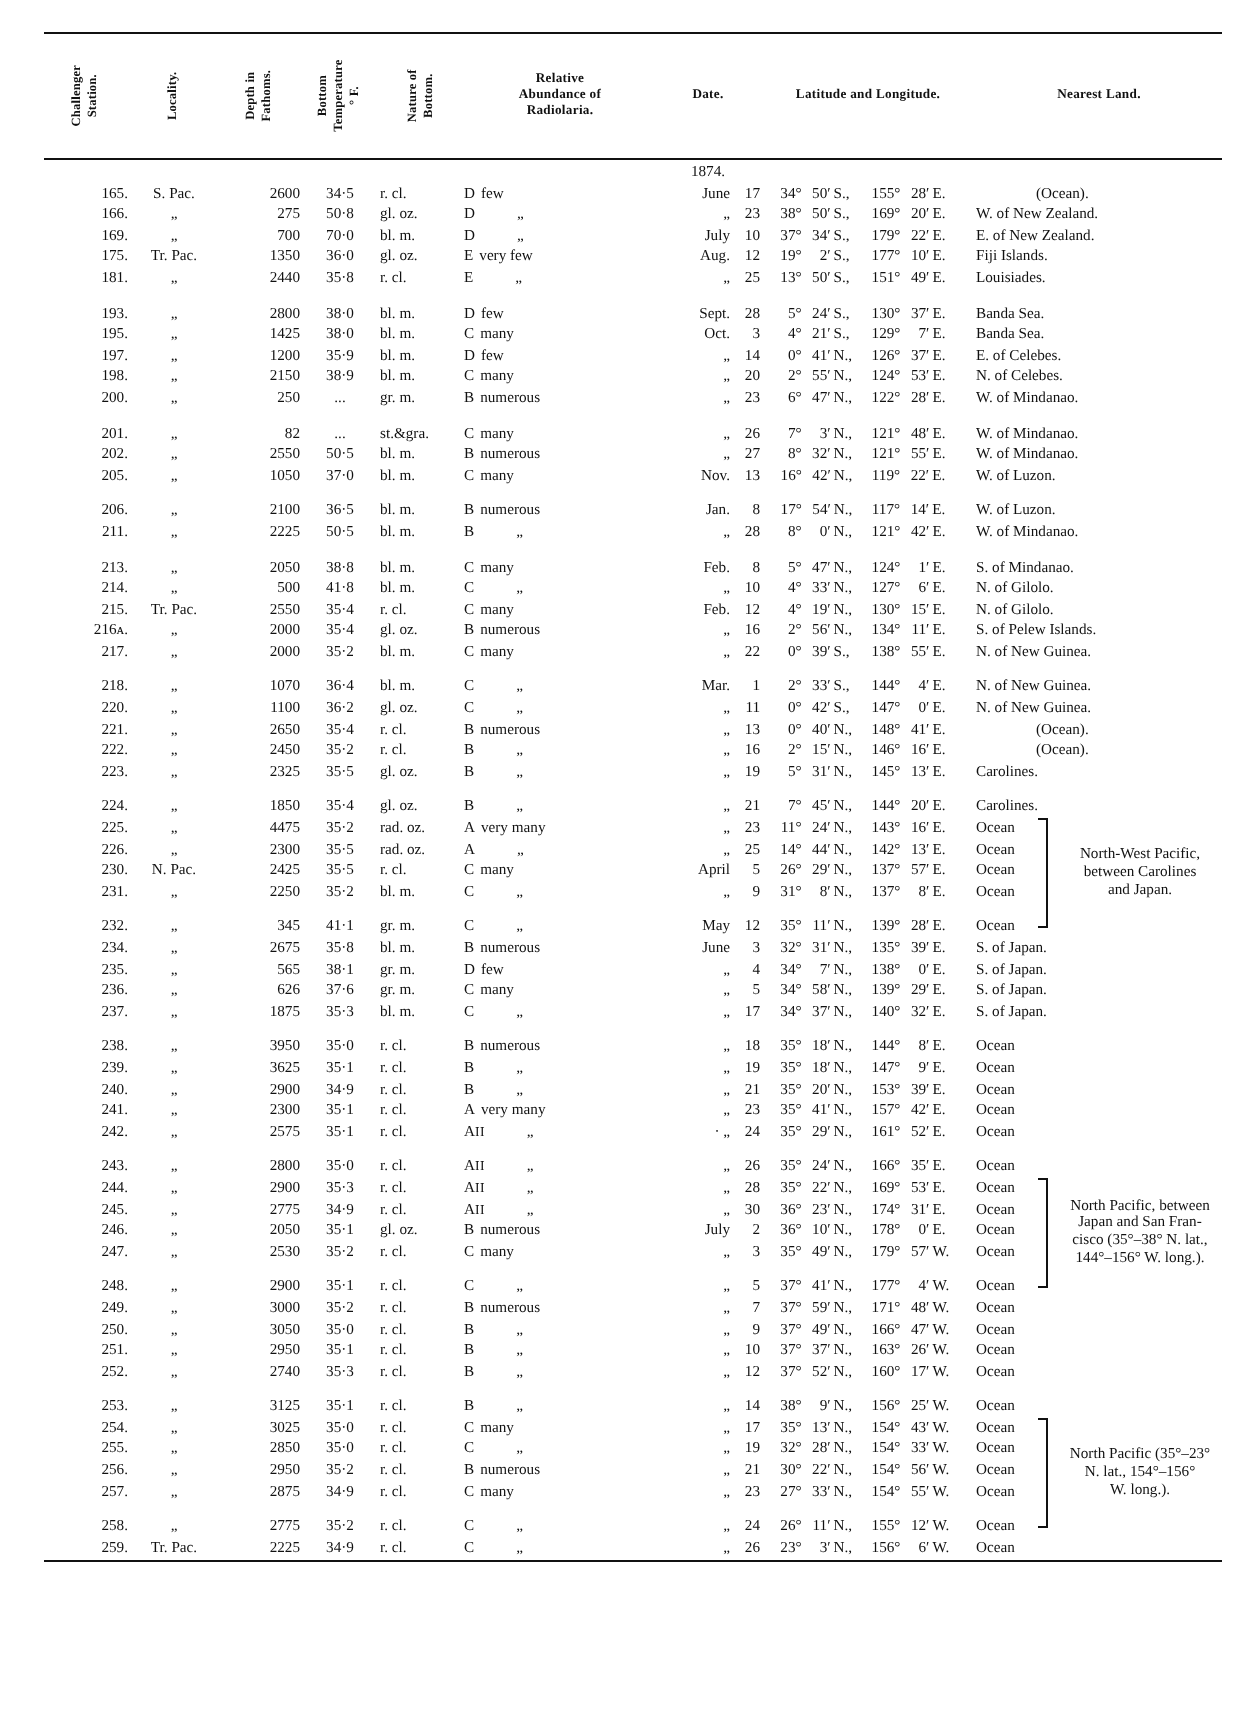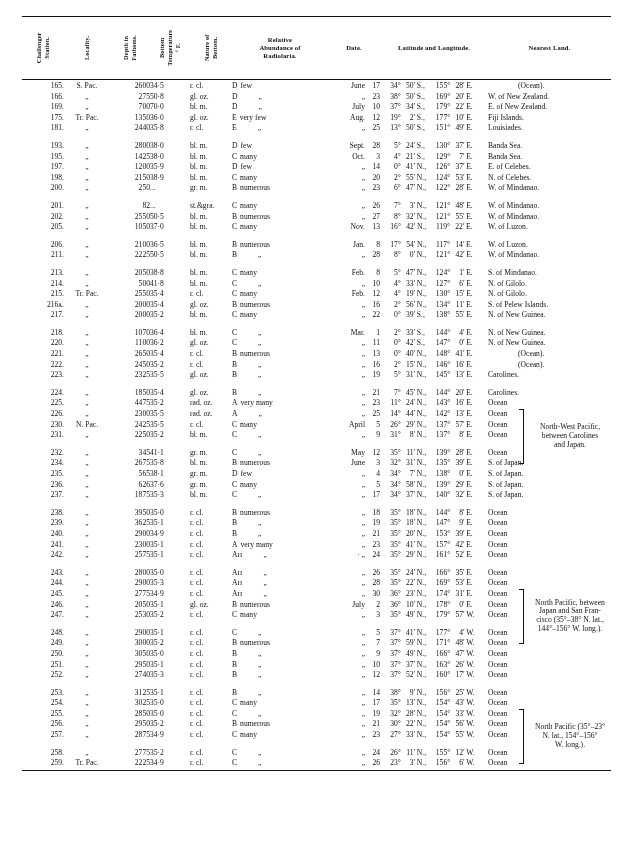--- a/index.html
+++ b/index.html
@@ -89,21 +89,21 @@
     white-space: nowrap;
   }
   tbody tr.gap td {
     height: 7px;
   }
   tbody tr:first-child td { padding-top: 2px; }
   .ctr  { text-align: center; }
 
   .stn  { text-align: right; padding-right: 11px; }
   .dep  { text-align: right; padding-right: 10px; }
-  .tmp  { text-align: left; }
+  .tmp  { text-align: center; }
   .nat  { text-align: left; padding-left: 7px; }
   .rad  { text-align: left; padding-left: 7px; }
 
   
   .date-cell { padding: 0 2px; }
   .date-inner {
     display: flex;
     justify-content: flex-end;
     gap: 3px;
   }
@@ -205,20 +205,33 @@
           <th class="vline ">
             <div class="hz">Latitude and Longitude.</div>
           </th>
           <th class="vline vline-r">
             <div class="hz">Nearest Land.</div>
           </th>
         </tr>
     </thead>
     <tbody id="table-body">
         <tr>
+          <td class="vline yr"></td>
+          <td class="vline yr"></td>
+          <td class="vline yr"></td>
+          <td class="vline yr"></td>
+          <td class="vline yr"></td>
+          <td class="vline yr"></td>
+          <td class="vline yr">
+            <div class="yearline">1874.</div>
+          </td>
+          <td class="vline yr"></td>
+          <td class="vline yr vline-r"></td>
+        </tr>
+        <tr>
           <td class="vline stn">165.</td>
           <td class="vline ctr">S. Pac.</td>
           <td class="vline dep">2600</td>
           <td class="vline tmp">34·5</td>
           <td class="vline nat">r. cl.</td>
           <td class="vline rad"><span style="display: inline-flex; gap: 3px;">
               <span>D</span>
               <span>few</span>
             </span></td>
           <td class="vline date-cell">

